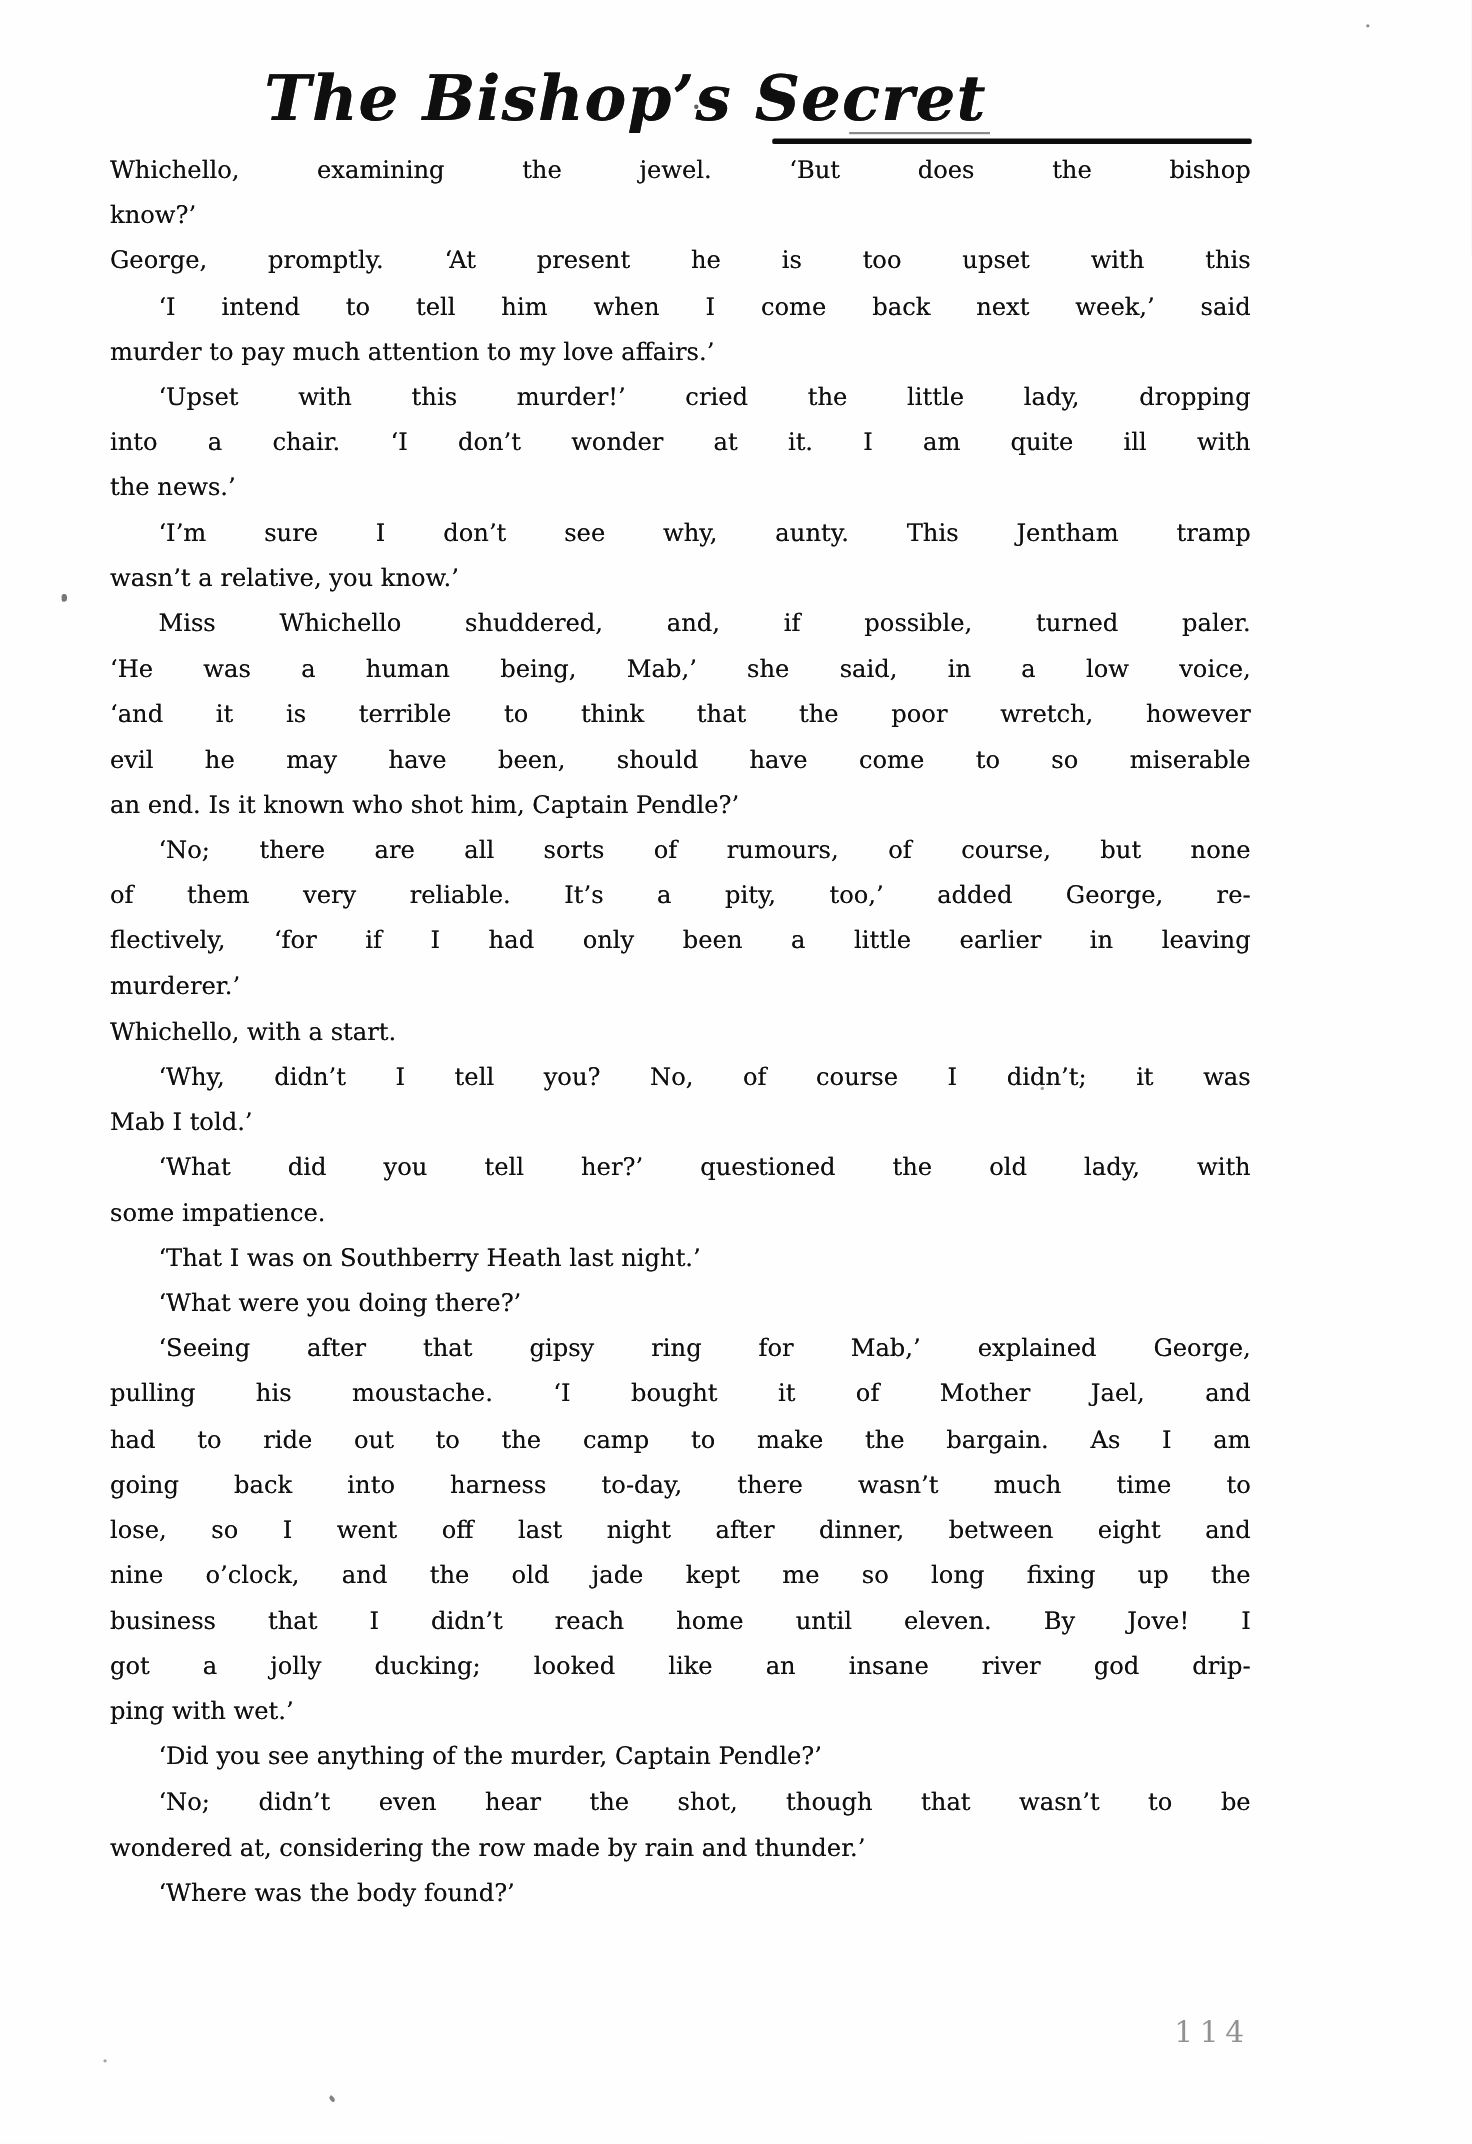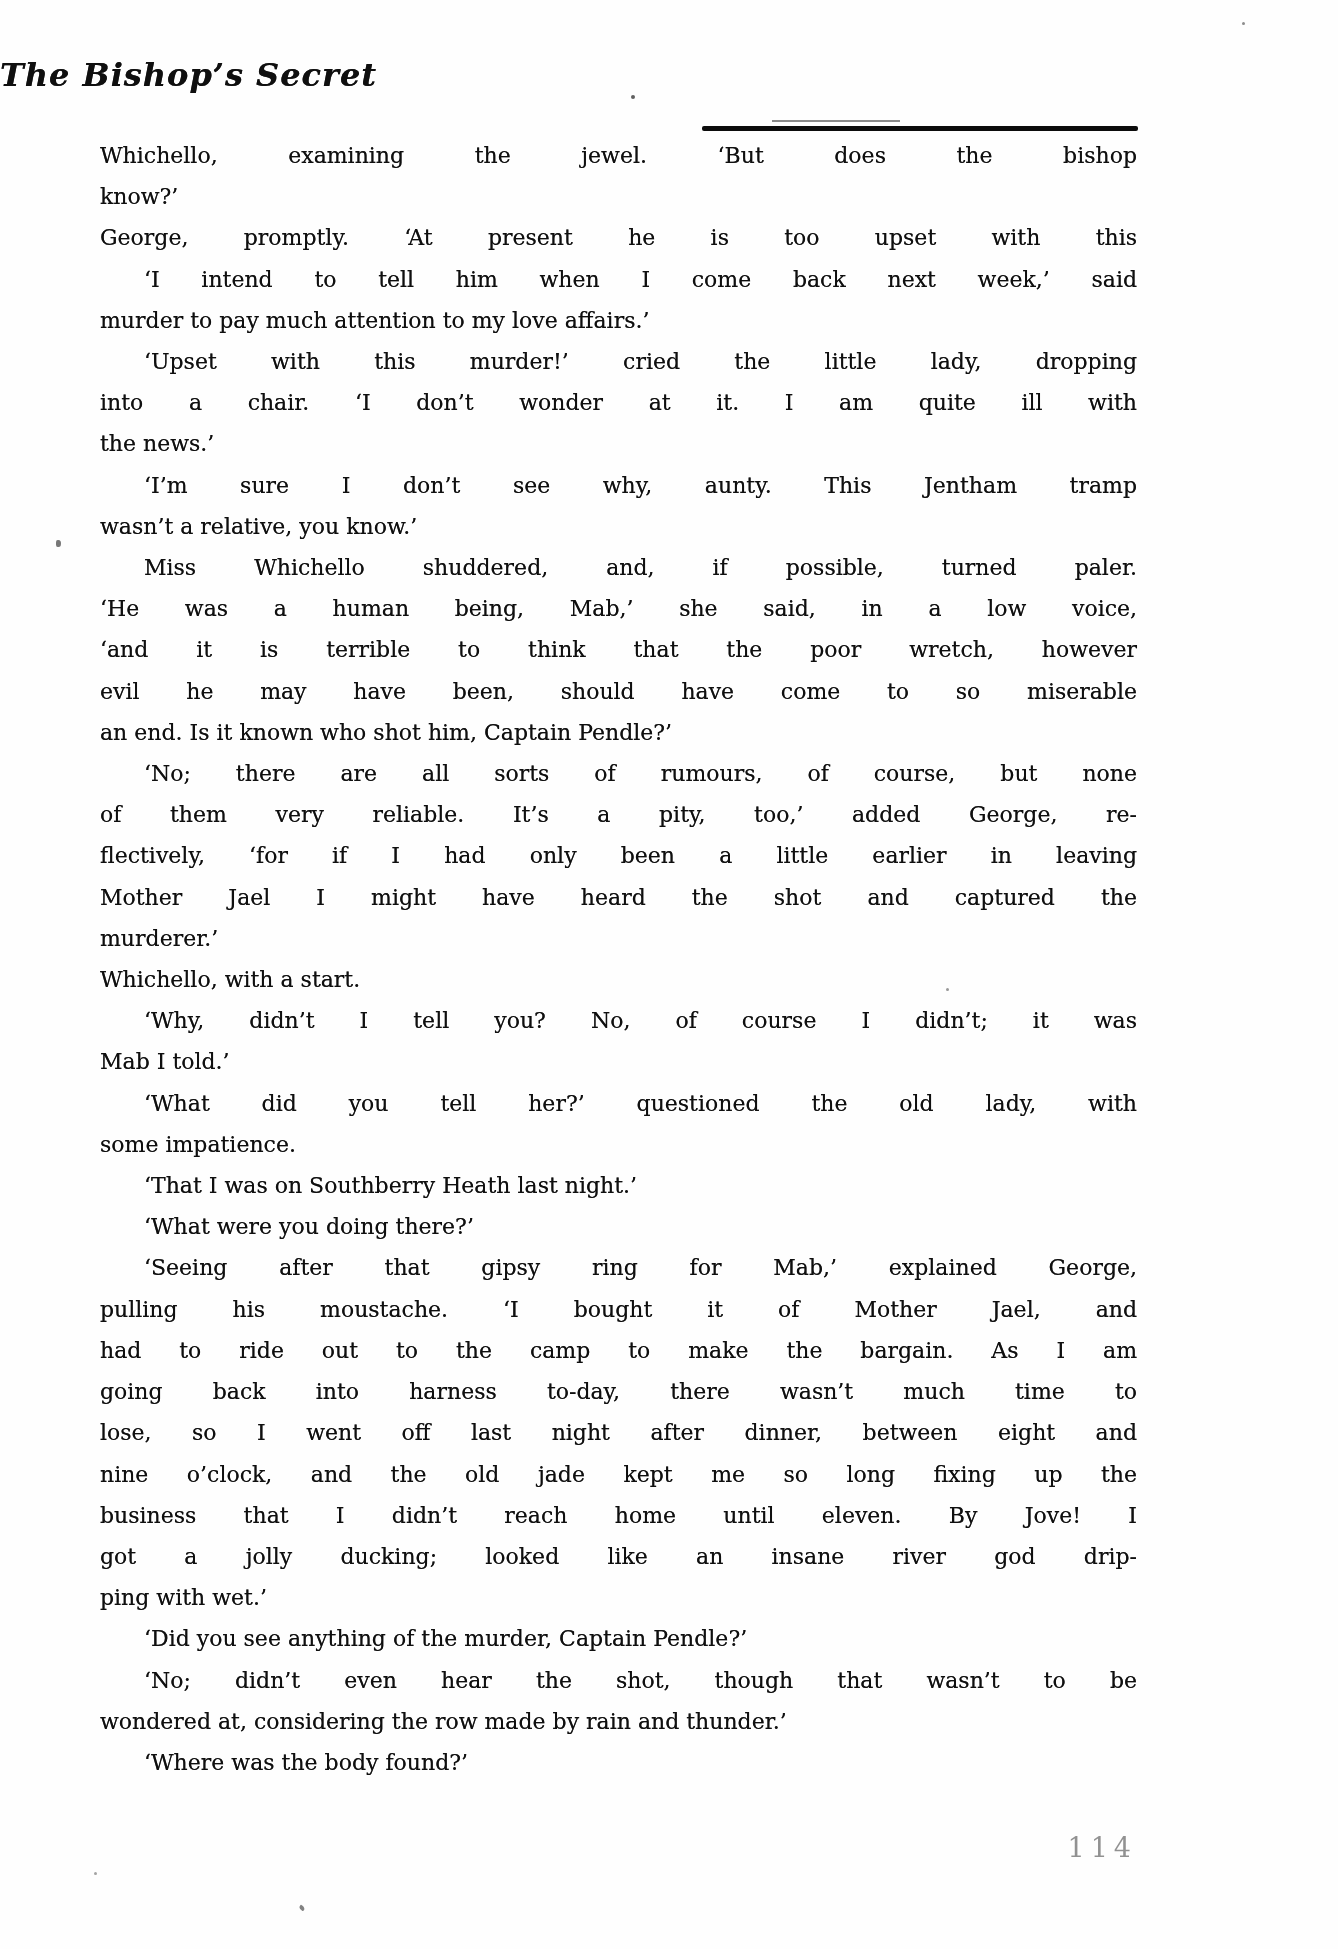--- a/index.html
+++ b/index.html
@@ -11,24 +11,24 @@
     background: #fefefe;
     overflow: hidden;
     font-family: "DejaVu Serif", "Liberation Serif", serif;
     color: #0f0f0f;
   }
   .running-header {
     position: absolute;
     top: 56px;
     left: 0;
     width: 1137px;
-    text-align: left;
+    text-align: center;
     font-style: italic;
     font-weight: bold;
-    font-size: 32px;
+    font-size: 57px;
     letter-spacing: 1px;
     white-space: nowrap;
     text-shadow: 0 0 0.6px rgba(0,0,0,0.75);
   }
   .header-rule {
     position: absolute;
     top: 126px;
     left: 702px;
     width: 436px;
     height: 5px;
@@ -101,21 +101,20 @@
       <div class="line indent">‘I’m sure I don’t see why, aunty. This Jentham tramp</div>
       <div class="line last">wasn’t a relative, you know.’</div>
       <div class="line indent">Miss Whichello shuddered, and, if possible, turned paler.</div>
       <div class="line">‘He was a human being, Mab,’ she said, in a low voice,</div>
       <div class="line">‘and it is terrible to think that the poor wretch, however</div>
       <div class="line">evil he may have been, should have come to so miserable</div>
       <div class="line last">an end. Is it known who shot him, Captain Pendle?’</div>
       <div class="line indent">‘No; there are all sorts of rumours, of course, but none</div>
       <div class="line">of them very reliable. It’s a pity, too,’ added George, re-</div>
       <div class="line">flectively, ‘for if I had only been a little earlier in leaving</div>
-      <div class="line">Mother Jael I might have heard the shot and captured the</div>
       <div class="line last">murderer.’</div>
       <div class="line last">Whichello, with a start.</div>
       <div class="line indent">‘Why, didn’t I tell you? No, of course I didn’t; it was</div>
       <div class="line last">Mab I told.’</div>
       <div class="line indent">‘What did you tell her?’ questioned the old lady, with</div>
       <div class="line last">some impatience.</div>
       <div class="line last indent">‘That I was on Southberry Heath last night.’</div>
       <div class="line last indent">‘What were you doing there?’</div>
       <div class="line indent">‘Seeing after that gipsy ring for Mab,’ explained George,</div>
       <div class="line">pulling his moustache. ‘I bought it of Mother Jael, and</div>

